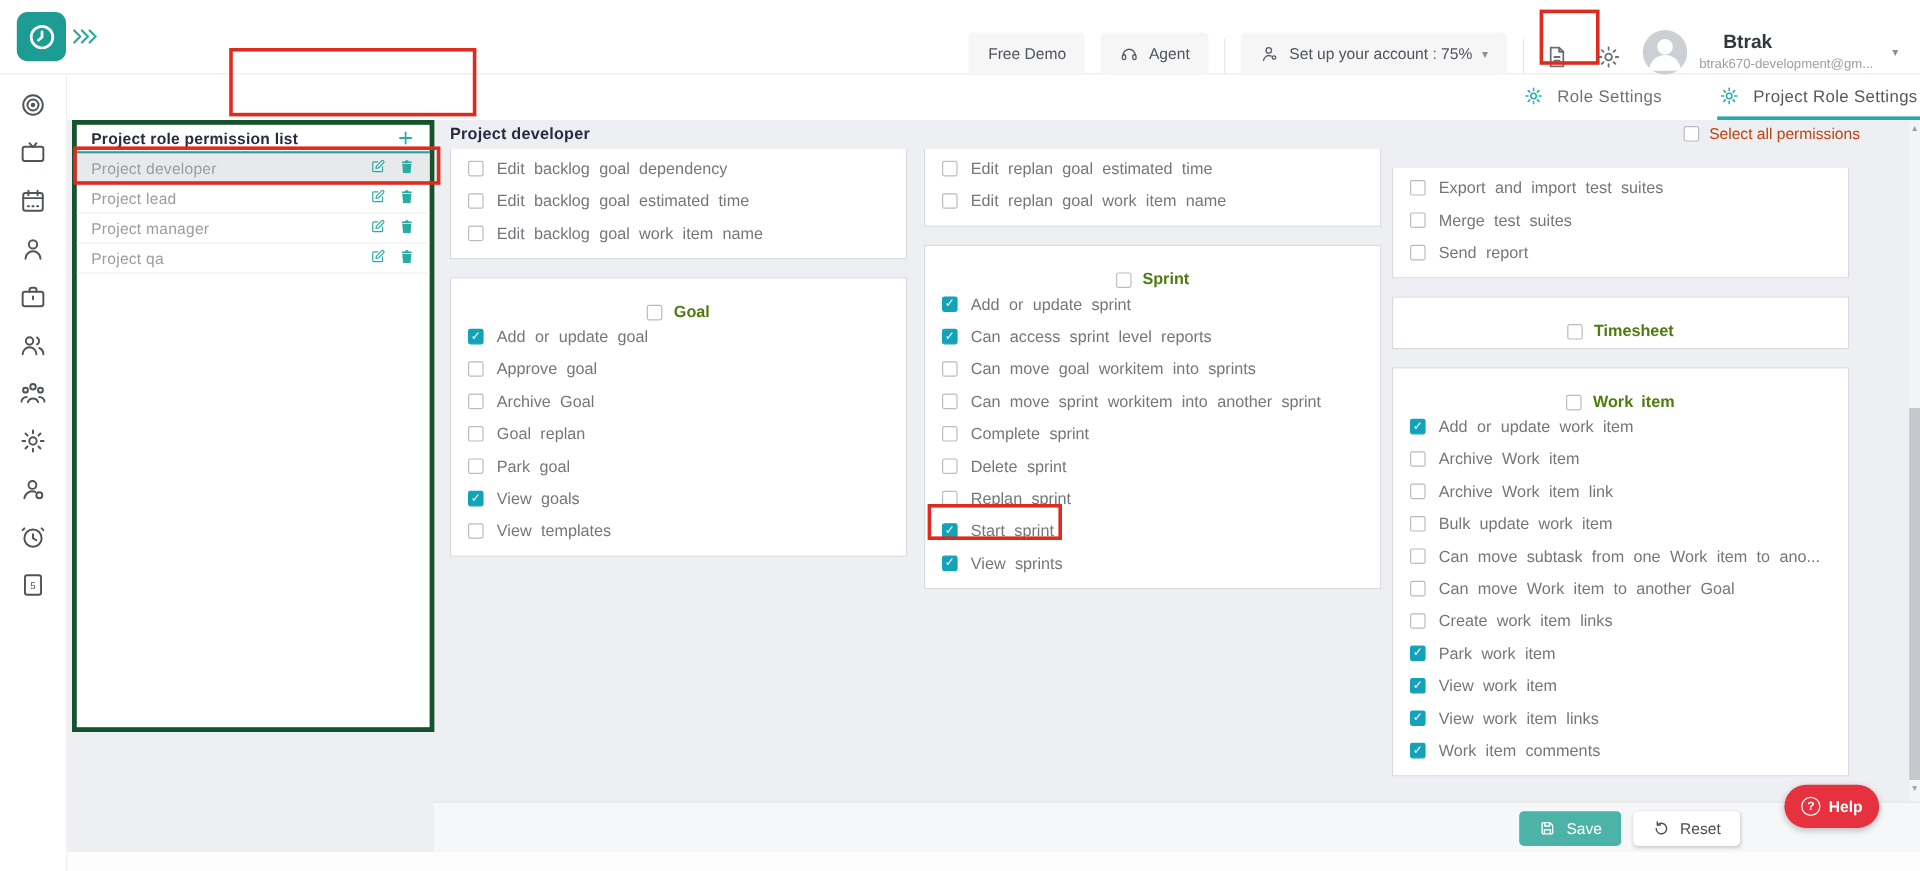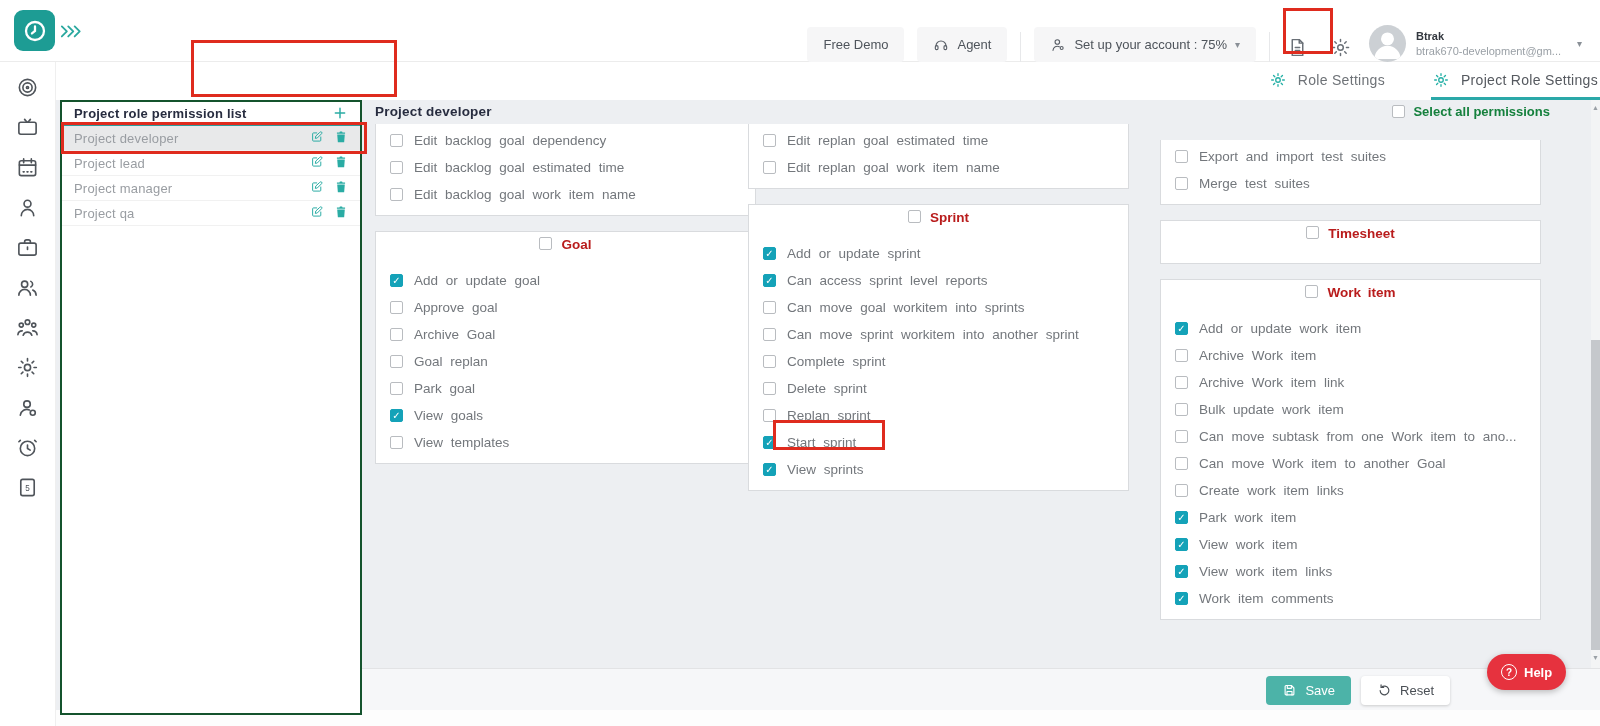--- a/index.html
+++ b/index.html
@@ -16,60 +16,60 @@
   .pillbtn { display:flex; align-items:center; gap:8px; height:35px; padding:0 16px; background:#f6f6f7; border:none; border-radius:4px; font-family:inherit; font-size:13px; color:#4e545b; cursor:pointer; white-space:nowrap; }
   .pillbtn svg { width:16px; height:16px; color:#585e66; }
   .caret { font-size:10px; color:#8a9097; }
   .tb-divider { width:1px; height:30px; background:#e7e8ea; }
   .iconbtn { background:none; border:none; cursor:pointer; color:#6a7077; display:flex; align-items:center; justify-content:center; width:30px; height:30px; }
   .iconbtn svg { width:21px; height:21px; }
   .userchip { display:flex; align-items:center; gap:10px; cursor:pointer; }
   .avatar { width:37px; height:37px; border-radius:50%; background:#ccd0d4; overflow:hidden; flex:none; }
   .avatar svg { width:100%; height:100%; }
   .user-meta { display:flex; flex-direction:column; line-height:1.35; }
-  .user-name { font-size:11px; font-weight:bold; color:#33383f; }
+  .user-name { font-size:16px; font-weight:bold; color:#33383f;margin-left:20px; }
   .user-email { font-size:11px; color:#9aa0a6; max-width:135px; white-space:nowrap; }
   .user-caret { font-size:10px; color:#8a9097; margin-left:16px; }
 
   
   .tabrow { position:absolute; left:56px; top:62px; width:1544px; height:38px; background:#fff; display:flex; align-items:stretch; gap:44px; padding-left:34px; z-index:4;justify-content:flex-end; }
   .tab { display:flex; align-items:center; gap:12px; font-size:14px; color:#6e7277; cursor:pointer; border-bottom:3px solid transparent; padding:0 2px; letter-spacing:.3px; }
   .tab svg { width:16px; height:16px; color:#25b0a6; }
   .tab.active { color:#55595f; border-bottom-color:#2aa8a8; }
 
   
   .sidebar { position:absolute; left:0; top:62px; width:56px; height:664px; background:#fff; border-right:1px solid #efefef; display:flex; flex-direction:column; align-items:center; padding-top:14px; gap:17px; z-index:3; }
   .side-icon { width:23px; height:23px; color:#4f545a; cursor:pointer; }
   .side-icon svg { width:100%; height:100%; }
 
   
   .main-bg { position:absolute; left:56px; top:100px; width:1544px; height:610px; background:#edeff2; }
   .bottom-strip { position:absolute; left:56px; top:710px; width:1544px; height:16px; background:#fdfdfd; }
 
   
-  .role-panel { position:absolute; left:60px; top:100px; width:302px; height:615px; background:#fff; border:2px solid #14532d; z-index:2; }
+  .role-panel { position:absolute; left:60px; top:100px; width:302px; height:510px; background:#fff; border:4px solid #14532d; z-index:2; }
   .role-panel-head { display:flex; align-items:center; height:24px; padding:0 12px; border-bottom:2px solid #2d9e9e; }
   .role-panel-title { font-size:13px; font-weight:bold; color:#272c3f; letter-spacing:.2px; }
   .role-add { margin-left:auto; color:#2aaca4; cursor:pointer; width:16px; height:16px; }
   .role-add svg { width:16px; height:16px; }
   .role-row { display:flex; align-items:center; height:25px; padding:0 12px; border-bottom:1px solid #f1f1f1; font-size:13px; color:#999da2; cursor:pointer; letter-spacing:.2px; }
   .role-row.sel { background:#e8e9ea; }
   .role-actions { margin-left:auto; display:flex; gap:10px; align-items:center; color:#2aaca4; }
   .role-actions svg { width:14px; height:14px; cursor:pointer; }
 
   
   .perm-head-title { position:absolute; left:375px; top:104px; font-size:13.5px; font-weight:bold; color:#272c3f; letter-spacing:.2px; }
-  .select-all { position:absolute; right:50px; top:104px; display:flex; align-items:center; gap:8px; font-size:13px; font-weight:bold; color:#15803d; cursor:pointer; }
+  .select-all { position:absolute; right:50px; top:104px; display:flex; align-items:center; gap:8px; font-size:13px; font-weight:normal; color:#c2410c; cursor:pointer; }
 
   
   .pcol { position:absolute; top:124px; width:381px; }
-  .c0 { left:375px; } .c1 { left:748px; } .c2 { left:1160px;margin-top:16px; }
+  .c0 { left:375px; } .c1 { left:770px; } .c2 { left:1160px;margin-top:16px; }
   .pbox { background:#fff; border:1px solid #d9dbde; margin-bottom:15px; padding:5px 0 7px; }
   .pbox.cut-top { border-top:none; padding-top:3px; }
-  .ptitle { display:flex; align-items:flex-start; justify-content:center; gap:9px; height:30px; font-size:13.5px; font-weight:bold; color:#b91c1c; word-spacing:3px; }
+  .ptitle { display:flex; align-items:flex-end; justify-content:center; gap:9px; height:30px; font-size:13.5px; font-weight:bold; color:#4d7c0f; word-spacing:3px; }
   .prow { display:flex; align-items:center; gap:11px; height:27px; padding:0 14px; font-size:13.5px; color:#73777c; word-spacing:4px; white-space:nowrap; overflow:hidden; }
   .cb { width:13px; height:13px; border:1px solid #b9bcc0; border-radius:2px; background:#fff; display:inline-flex; align-items:center; justify-content:center; font-size:10px; line-height:1; color:#fff; flex:none; cursor:pointer; }
   .cb.checked { background:#14a2b8; border-color:#14a2b8; }
 
   
   .sb-track { position:absolute; left:1591px; top:100px; width:9px; height:610px; background:#f3f4f5; }
   .sb-thumb { position:absolute; left:1591px; top:340px; width:9px; height:310px; background:#c5c8cc; }
   .sb-arrow { position:absolute; left:1591px; width:9px; font-size:7px; color:#9aa0a6; text-align:center; line-height:10px; }
 
   
@@ -403,20 +403,24 @@
       <div class="pcol c2">
         <div class="pbox cut-top">
           <div class="prow">
             <span class="cb"></span>
             <span>Export and import test suites</span>
           </div>
           <div class="prow">
             <span class="cb"></span>
             <span>Merge test suites</span>
           </div>
+          <div class="prow">
+            <span class="cb"></span>
+            <span>Send report</span>
+          </div>
         </div>
         <div class="pbox">
           <div class="ptitle">
             <span class="cb"></span>
             <span>Timesheet</span>
           </div>
         </div>
         <div class="pbox">
           <div class="ptitle">
             <span class="cb"></span>

